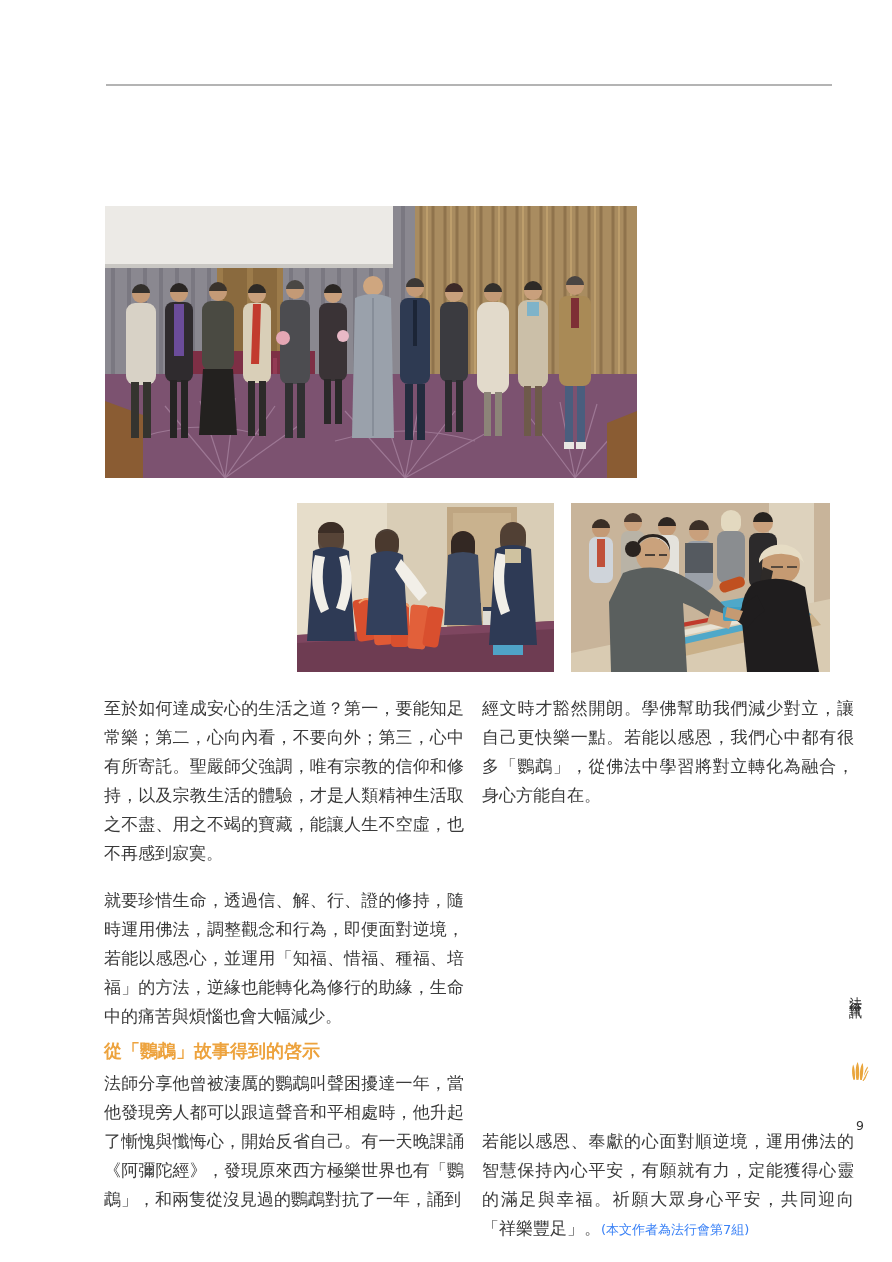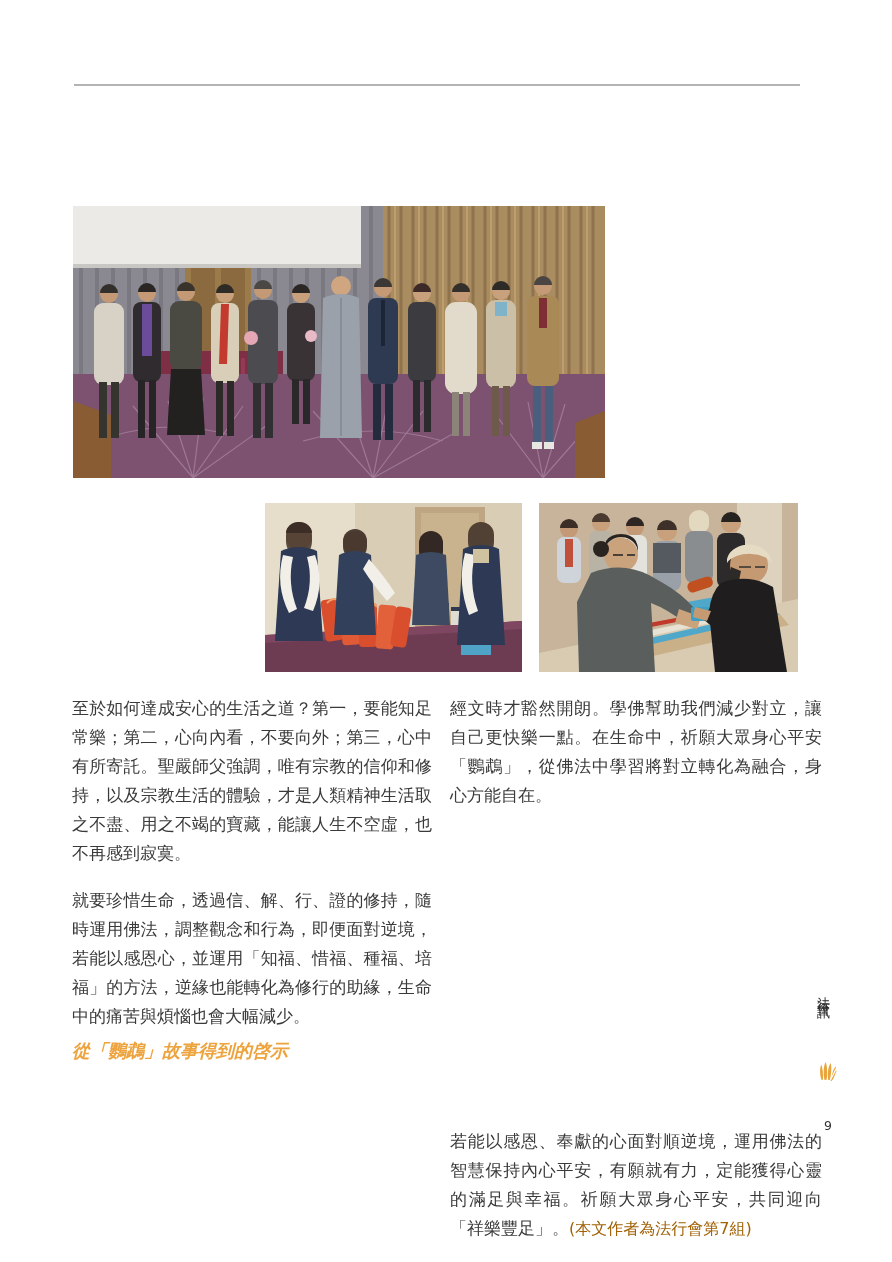--- a/index.html
+++ b/index.html
@@ -5,20 +5,21 @@
   html,body{margin:0;padding:0;}
   body{
     font-family:"DejaVu Sans","Liberation Sans",sans-serif;
     background:#ffffff;
   }
   .page{
     position:relative;
     width:837px;height:1262px;
     background:#ffffff;
     overflow:hidden;
+    margin-left:32px;
   }
   .top-rule{
     position:absolute;left:74px;top:84px;width:726px;height:2px;
     background:#b4b4b4;
   }
   .photo{position:absolute;overflow:hidden;background:#ddd;}
   .photo svg{display:block;}
   #photo-top{left:73px;top:206px;width:532px;height:272px;}
   #photo-bl{left:265px;top:503px;width:257px;height:169px;}
   #photo-br{left:539px;top:503px;width:259px;height:169px;}
@@ -30,27 +31,26 @@
     margin:0;
   }
   .col-l{left:72px;width:360px;}
   .col-r{left:450px;width:372px;}
   #lp1{top:694px;}
   #lp2{top:886px;}
   #lhead{
     position:absolute;left:72px;top:1038px;width:360px;
     font-size:18px;font-weight:bold;color:#eda33e;line-height:26px;margin:0;
     text-align:left;
-    font-style:italic;
   }
   #lp3{top:1069px;}
   #rp1{top:694px;}
   #rp2{top:839px;}
   #rp3{top:1127px;}
-  .author-note{font-size:16px;color:#a16207;}
+  .author-note{font-size:13px;color:#3b82f6;}
 
   .v-title{
     position:absolute;left:816px;top:986px;height:70px;
     writing-mode:vertical-rl;text-orientation:upright;
     font-family:"DejaVu Serif","Liberation Serif",serif;
     font-size:13px;letter-spacing:3px;color:#2b2b2b;line-height:14px;
   }
   .side-logo{position:absolute;left:818px;top:1059px;width:20px;height:22px;}
   .page-number{
     position:absolute;left:824px;top:1118px;
@@ -379,22 +379,23 @@
         <path d="M182,80 q28,-10 52,4 l14,85 h-72 l-6,-60 q2,-20 12,-29 z" fill="#1f1d1e"></path>
         <path d="M186,92 q-16,10 -22,24 l12,10 q8,-12 18,-18 z" fill="#1f1d1e"></path>
         <path d="M168,118 l-14,-4 l2,-10 l16,4 z" fill="#c59a72"></path>
       </g>
     </svg>
   </div>
 
   <p class="para col-l" id="lp1">至於如何達成安心的生活之道？第一，要能知足常樂；第二，心向內看，不要向外；第三，心中有所寄託。聖嚴師父強調，唯有宗教的信仰和修持，以及宗教生活的體驗，才是人類精神生活取之不盡、用之不竭的寶藏，能讓人生不空虛，也不再感到寂寞。</p>
   <p class="para col-l" id="lp2">就要珍惜生命，透過信、解、行、證的修持，隨時運用佛法，調整觀念和行為，即便面對逆境，若能以感恩心，並運用「知福、惜福、種福、培福」的方法，逆緣也能轉化為修行的助緣，生命中的痛苦與煩惱也會大幅減少。</p>
   <h2 id="lhead">從「鸚鵡」故事得到的啓示</h2>
-
-  <p class="para col-r" id="rp1">經文時才豁然開朗。學佛幫助我們減少對立，讓自己更快樂一點。在生命中，祈願大眾身心平安「鸚鵡」，從佛法中學習將對立轉化為融合，身心方能自在。</p>
+  <p class="para col-l" id="lp3">法師分享他曾被淒厲的鸚鵡叫聲困擾達一年，當他發現旁人都可以跟這聲音和平相處時，他升起了慚愧與懺悔心，開始反省自己。有一天晚課誦《阿彌陀經》，發現原來西方極樂世界也有「鸚鵡」，和兩隻從沒見過的鸚鵡對抗了一年，誦到</p>
+
+  <p class="para col-r" id="rp1">經文時才豁然開朗。學佛幫助我們減少對立，讓自己更快樂一點。若能以感恩，我們心中都有很多「鸚鵡」，從佛法中學習將對立轉化為融合，身心方能自在。</p>
   <p class="para col-r" id="rp3"><span>若能以感恩、奉獻的心面對順逆境，運用佛法的智慧保持內心平安，有願就有力，定能獲得心靈的滿足與幸福。祈願大眾身心平安，共同迎向「祥樂豐足」。</span><span class="author-note">(本文作者為法行會第7組)</span></p>
 
   <div class="v-title">法行會訊</div>
 
   <div class="side-logo">
     <svg width="20" height="22" viewBox="0 0 20 22" xmlns="http://www.w3.org/2000/svg">
       <g fill="#e9a53c">
         <path d="M3.5,21 C1.5,15 1.8,9 3.2,5.5 C4.6,8.5 5.2,14 5.0,20.5 Z"></path>
         <path d="M6.5,21 C5.0,14 5.6,7 7.6,3.0 C9.2,6.5 9.6,13.5 8.6,20.8 Z"></path>
         <path d="M10.2,21 C9.2,14.5 10.2,7.5 12.6,4.0 C13.8,8.0 13.4,15 11.8,21 Z"></path>

